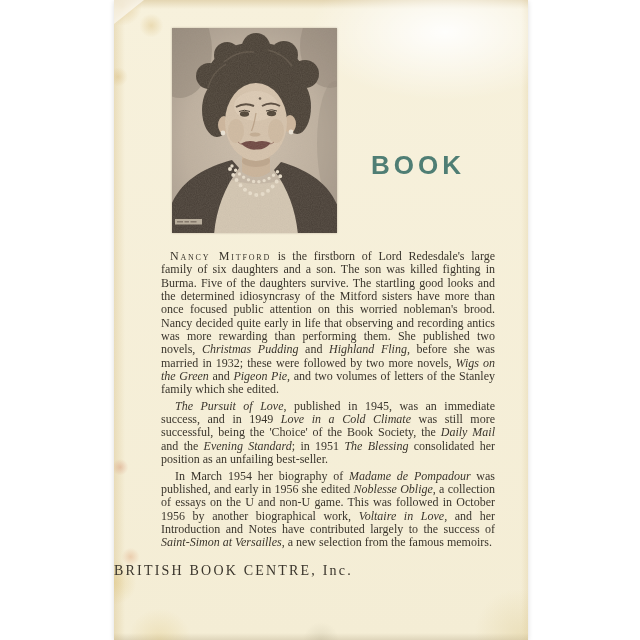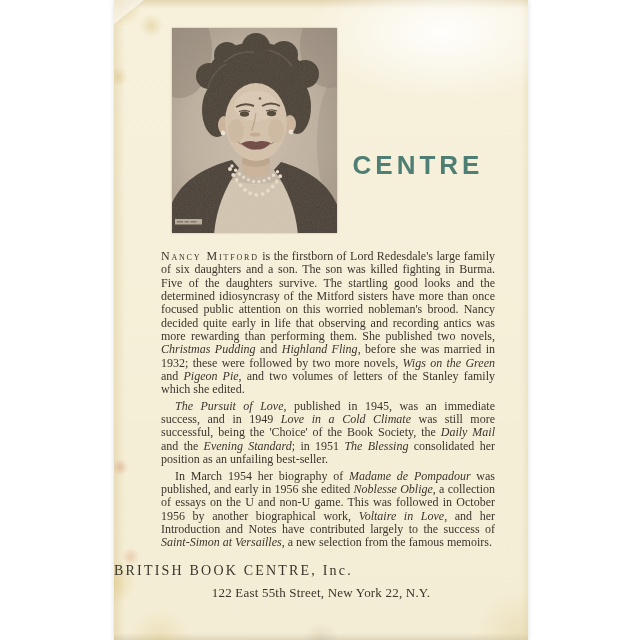--- a/index.html
+++ b/index.html
@@ -53,21 +53,21 @@
 
   
   .body-text{
     position:absolute;left:47px;top:250px;width:334px;
     font-size:12px;line-height:13.35px;color:#3a352c;
     text-align:justify;
   }
   .body-text p{margin:0 0 3px 0;}
   .body-text p.indent{text-indent:14px;}
   .it{font-style:italic;margin-top:21px;}
-  .sc{font-variant:small-caps;letter-spacing:1.8px;}
+  .sc{font-variant:small-caps;letter-spacing:1.8px;margin-left:9px;}
 
   
   .publisher{
     position:absolute;left:0;right:0;top:563px;
     font-size:14px;letter-spacing:2.2px;color:#3a352c;
   }
   .address{
     position:absolute;left:0;right:0;top:585px;text-align:center;
     font-size:13px;letter-spacing:.2px;color:#3a352c;
   }
@@ -168,26 +168,25 @@
           <rect x="5" y="193.2" width="6" height="1.2" fill="#5f5448" opacity=".8"></rect>
           <rect x="12.5" y="193.2" width="4.5" height="1.2" fill="#5f5448" opacity=".8"></rect>
           <rect x="18.5" y="193.2" width="6" height="1.2" fill="#5f5448" opacity=".8"></rect>
         </g>
 
         <rect x="0" y="0" width="165" height="205" filter="url(#grainF)" opacity=".5"></rect>
       </svg>
     </div>
 
     <div class="author">
-      <div class="l1" style="color: rgb(79, 126, 116);">CENTRE</div>
+      <div class="l1" style="color: rgb(79, 126, 116);">BOOK</div>
     </div>
 
     <div class="body-text">
       <p><span class="sc">Nancy Mitford</span><span> is the firstborn of Lord Redesdale's large family of six daughters and a son. The son was killed fighting in Burma. Five of the daughters survive. The startling good looks and the determined idiosyncrasy of the Mitford sisters have more than once focused public attention on this worried nobleman's brood. Nancy decided quite early in life that observing and recording antics was more rewarding than performing them. She published two novels, </span><span class="it">Christmas Pudding</span><span> and </span><span class="it">Highland Fling</span><span>, before she was married in 1932; these were followed by two more novels, </span><span class="it">Wigs on the Green</span><span> and </span><span class="it">Pigeon Pie</span><span>, and two volumes of letters of the Stanley family which she edited.</span></p>
       <p class="indent"><span class="it">The Pursuit of Love</span><span>, published in 1945, was an immediate success, and in 1949 </span><span class="it">Love in a Cold Climate</span><span> was still more successful, being the 'Choice' of the Book Society, the </span><span class="it">Daily Mail</span><span> and the </span><span class="it">Evening Standard</span><span>; in 1951 </span><span class="it">The Blessing</span><span> consolidated her position as an unfailing best-seller.</span></p>
       <p class="indent"><span>In March 1954 her biography of </span><span class="it">Madame de Pompadour</span><span> was published, and early in 1956 she edited </span><span class="it">Noblesse Oblige</span><span>, a collection of essays on the U and non-U game. This was followed in October 1956 by another biographical work, </span><span class="it">Voltaire in Love</span><span>, and her Introduction and Notes have contributed largely to the success of </span><span class="it">Saint-Simon at Versailles</span><span>, a new selection from the famous memoirs.</span></p>
     </div>
 
     <div class="publisher">BRITISH BOOK CENTRE, Inc.</div>
-    <div class="address">122 East 55th Street, New York 22, N.Y.</div>
 
   </div>
 </div>
 
 </body></html>

